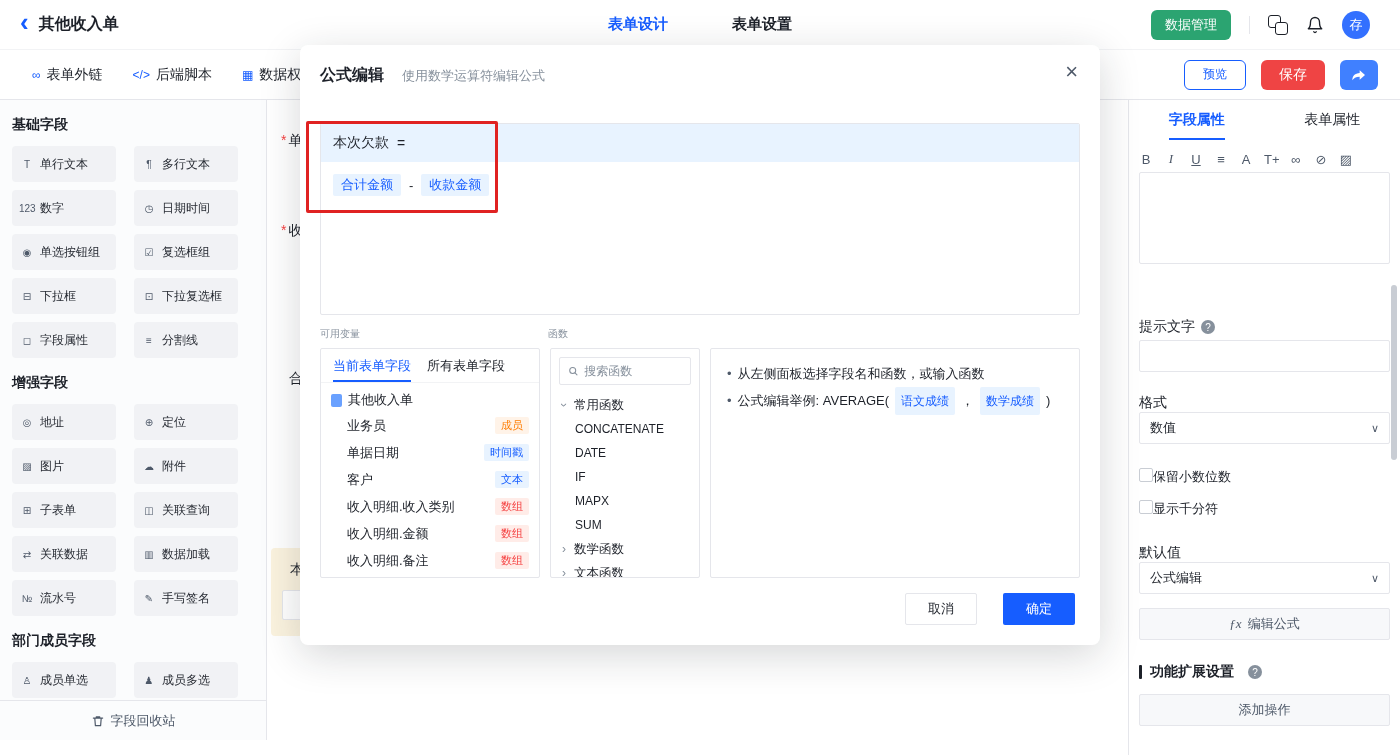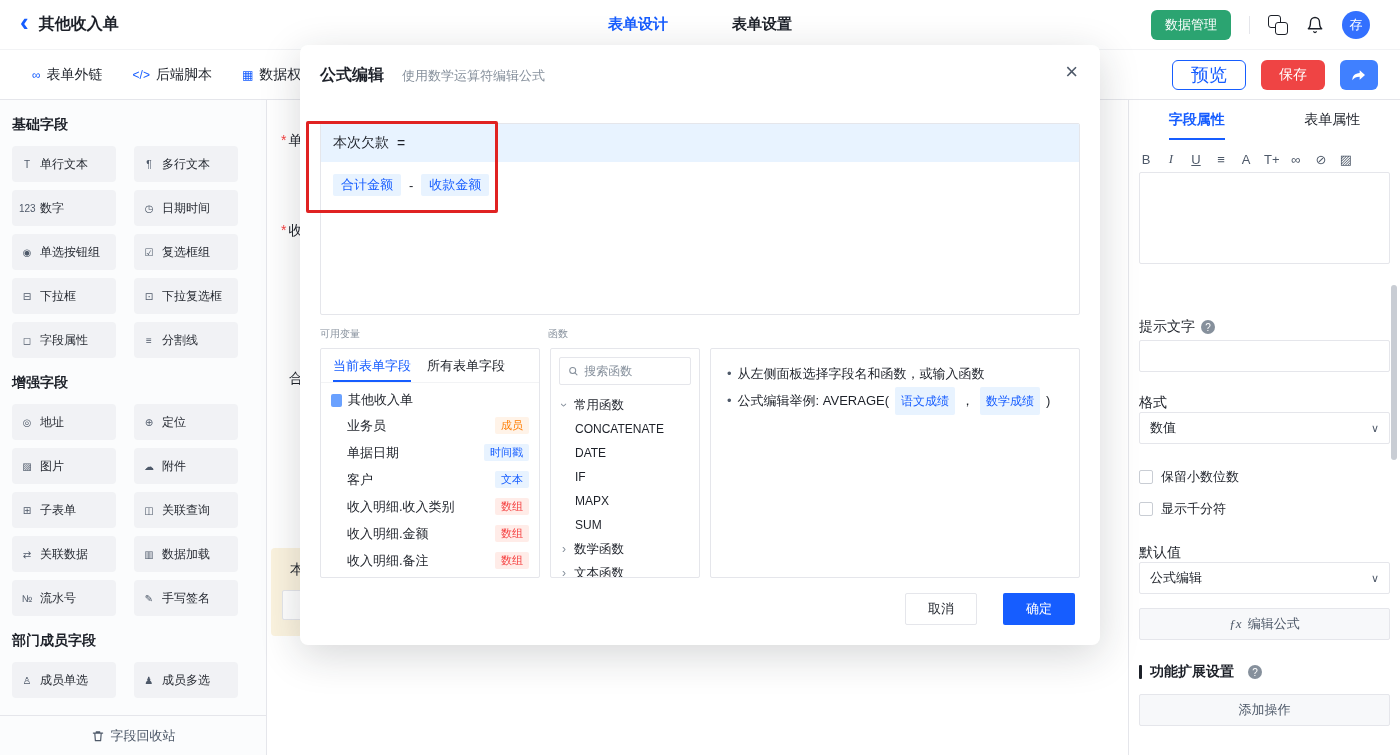--- a/index.html
+++ b/index.html
@@ -32,26 +32,26 @@
     display:flex; align-items:center; justify-content:center; cursor:pointer; }
 
   
   .toolbar { position:absolute; top:50px; left:0; right:0; height:50px; background:#fff;
     border-bottom:1px solid #e5e6eb; display:flex; align-items:center; justify-content:space-between;
     padding:0 22px 0 32px; z-index:2; }
   .tol-left { display:flex; gap:30px; }
   .tol-item { display:flex; align-items:center; gap:6px; font-size:14px; color:#1d2129; cursor:pointer; }
   .tol-item .g { color:#165dff; font-size:12px; }
   .tol-right { display:flex; align-items:center; gap:15px; }
-  .btn-preview { height:30px; padding:0 18px; border:1px solid #165dff; color:#165dff; background:#fff; border-radius:6px; font-size:18px; }
+  .btn-preview { height:30px; padding:0 18px; border:1px solid #165dff; color:#165dff; background:#fff; border-radius:6px; font-size:12px; }
   .btn-save { height:30px; padding:0 18px; background:#ef4444; color:#fff; border:none; border-radius:6px; font-size:14px; }
   .btn-share { height:30px; width:38px; background:#4080ff; border:none; border-radius:6px; display:flex; align-items:center; justify-content:center; }
 
   
-  .sidebar { position:absolute; top:100px; left:0; bottom:0; width:267px; background:#fbfcfd;
+  .sidebar { position:absolute; top:100px; left:0; bottom:15px; width:267px; background:#fbfcfd;
     border-right:1px solid #e5e6eb; z-index:1; }
   .sec-title { font-size:14px; font-weight:700; padding:0 12px; margin:16px 0 12px; }
   .pill-grid { display:grid; grid-template-columns:104px 104px; gap:8px 18px; padding:0 12px; }
   .pill { height:36px; background:#f1f2f5; border-radius:4px; display:flex; align-items:center;
     padding:0 7px; gap:5px; font-size:12px; color:#272b33; cursor:grab; white-space:nowrap; }
   .pill .pg { color:#4e5969; font-size:10px; width:16px; text-align:center; flex:none; }
   .recycle { position:absolute; bottom:0; left:0; right:0; height:40px; border-top:1px solid #e5e6eb;
     display:flex; align-items:center; justify-content:center; gap:6px; font-size:13px; color:#4e5969; cursor:pointer; background:#fbfcfd; }
 
   
@@ -76,21 +76,21 @@
   .rt-ic.un { text-decoration:underline; }
   .ed-box { margin-top:2px; height:92px; border:1px solid #e5e6eb; border-radius:2px; background:#fff; }
   .plabel { font-size:14px; color:#1d2129; display:flex; align-items:center; height:18px; }
   .plabel.hint { margin-top:54px; } .plabel.format { margin-top:22px; } .plabel.default { margin-top:26px; }
   .q { width:14px; height:14px; border-radius:50%; background:#86909c; color:#fff; font-size:10px;
     display:inline-flex; align-items:center; justify-content:center; margin-left:6px; cursor:pointer; flex:none; }
   .pinput { margin-top:4px; height:32px; width:100%; border:1px solid #e5e6eb; border-radius:2px; background:#fff; }
   .pselect { margin-top:0; height:32px; border:1px solid #e5e6eb; border-radius:2px; background:#fff;
     display:flex; align-items:center; justify-content:space-between; padding:0 10px; font-size:13px; cursor:pointer; }
   .pselect .caret { color:#4e5969; font-size:11px; }
-  .cbrow { display:flex; align-items:center; gap:8px; font-size:13px; cursor:pointer; }
+  .cbrow { display:flex; font-size:13px; cursor:pointer; }
   .cbrow.first { margin-top:24px; } .cbrow.second { margin-top:14px; }
   .cb { width:14px; height:14px; border:1px solid #c9cdd4; border-radius:2px; background:#fff; flex:none; }
   .fxbtn { margin-top:14px; width:100%; height:32px; border:1px solid #e5e6eb; border-radius:2px; background:#f7f8fa;
     display:flex; align-items:center; justify-content:center; gap:6px; font-size:13px; color:#4e5969; }
   .fxg { font-style:italic; font-family:"Liberation Serif","DejaVu Serif",serif; font-size:13px; }
   .extrow { margin-top:22px; display:flex; align-items:center; gap:8px; height:20px; }
   .extbar { width:3px; height:14px; background:#1d2129; border-radius:1px; }
   .exttitle { font-size:14px; font-weight:700; }
   .addbtn { margin-top:12px; width:100%; height:32px; border:1px solid #e5e6eb; border-radius:2px; background:#f7f8fa;
     font-size:13px; color:#4e5969; }

